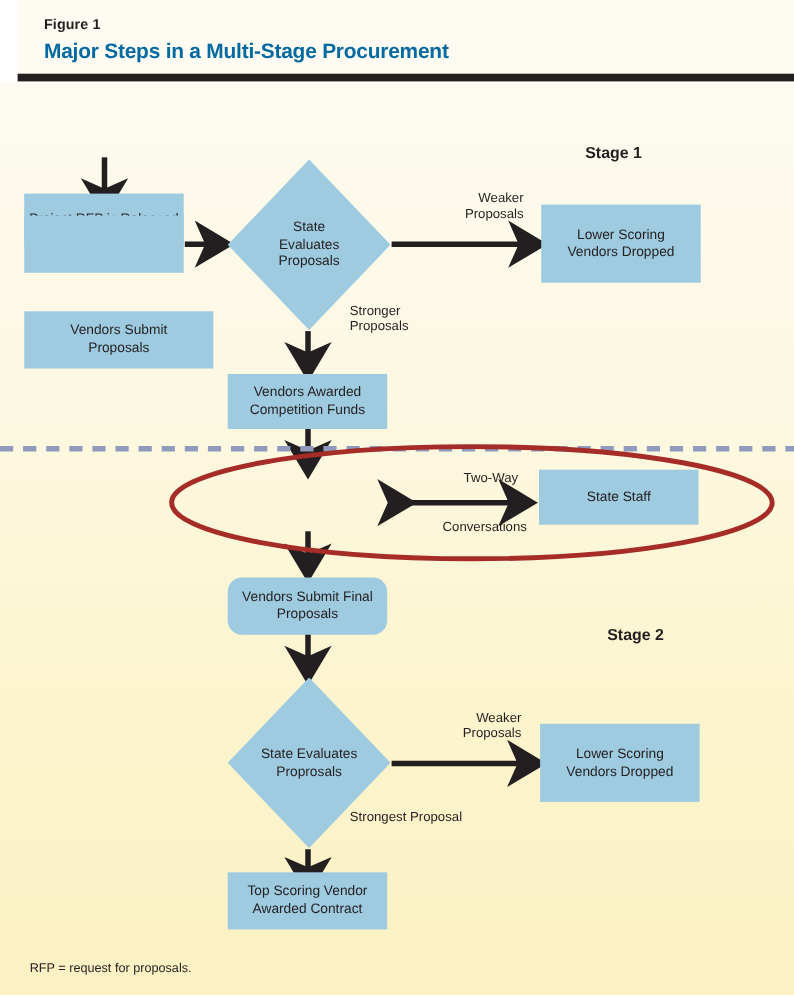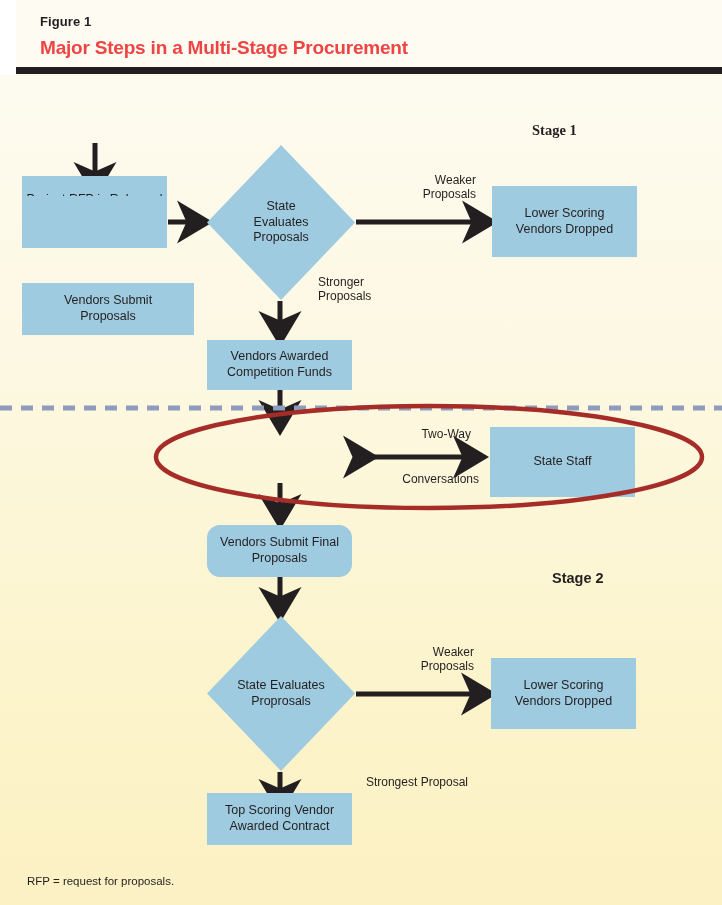--- a/index.html
+++ b/index.html
@@ -31,21 +31,21 @@
     font-size: 13px;
     font-weight: bold;
     color: #231f20;
     letter-spacing: 0.1px;
   }
   #figure-title {
     position: absolute;
     left: 24px; top: 37px;
     font-size: 19px;
     font-weight: bold;
-    color: #ef4444;
+    color: #0369a1;
     letter-spacing: -0.2px;
   }
   #header-rule {
     position: absolute;
     left: 0; top: 67px;
     width: 722px; height: 7px;
     background: #231f20;
   }
 
   
@@ -175,21 +175,21 @@
       <span style="white-space:pre-line">Lower Scoring
 Vendors Dropped</span>
     </div>
 
     <div class="node box" style="left:207px; top:265px; width:145px; height:50px;">
       <span style="white-space:pre-line">Vendors Awarded
 Competition Funds</span>
     </div>
 
 
-    <div class="node box" style="left:490px; top:352px; width:145px; height:70px;">
+    <div class="node box" style="left:490px; top:352px; width:145px; height:50px;">
       <span style="white-space:pre-line">State Staff</span>
     </div>
 
     <div class="node box" style="left:207px; top:450px; width:145px; height:52px;border-radius:13px;">
       <span style="white-space:pre-line">Vendors Submit Final
 Proposals</span>
     </div>
 
     <div class="node box" style="left:491px; top:583px; width:145px; height:71px;">
       <span style="white-space:pre-line">Lower Scoring
@@ -229,22 +229,22 @@
     <div class="edge-label" style="left:318px; top:200px; width:96px; text-align:left;">Stronger
 Proposals</div>
 
     <div class="edge-label" style="left:375px; top:352px; width:96px;">Two-Way</div>
 
     <div class="edge-label" style="left:367px; top:397px; width:112px;">Conversations</div>
 
     <div class="edge-label" style="left:378px; top:570px; width:96px;">Weaker
 Proposals</div>
 
-    <div class="edge-label" style="left:318px; top:700px; width:150px; text-align:right;">Strongest Proposal</div>
-
-    <div class="stage-label" style="left:532px; top:47px;font-family:Liberation Serif, serif;">Stage 1</div>
+    <div class="edge-label" style="left:318px; top:660px; width:150px; text-align:left;">Strongest Proposal</div>
+
+    <div class="stage-label" style="left:532px; top:57px;">Stage 1</div>
 
     <div class="stage-label" style="left:532px; top:495px;margin-left:20px;">Stage 2</div>
 
     <div id="footnote">RFP = request for proposals.</div>
 
   </div>
 </div>
 
 </body></html>

